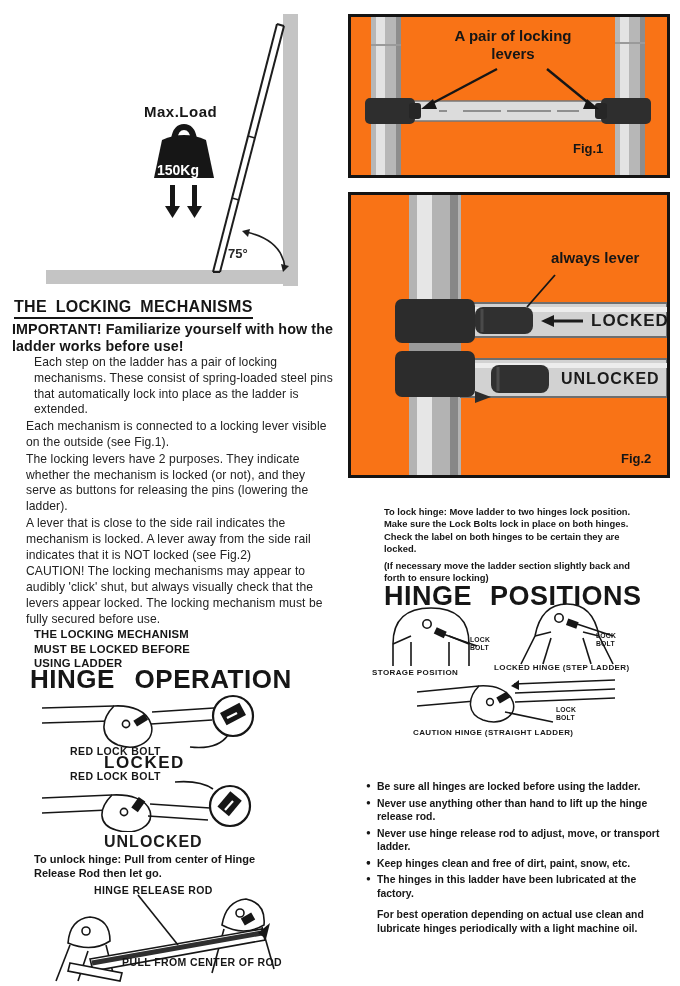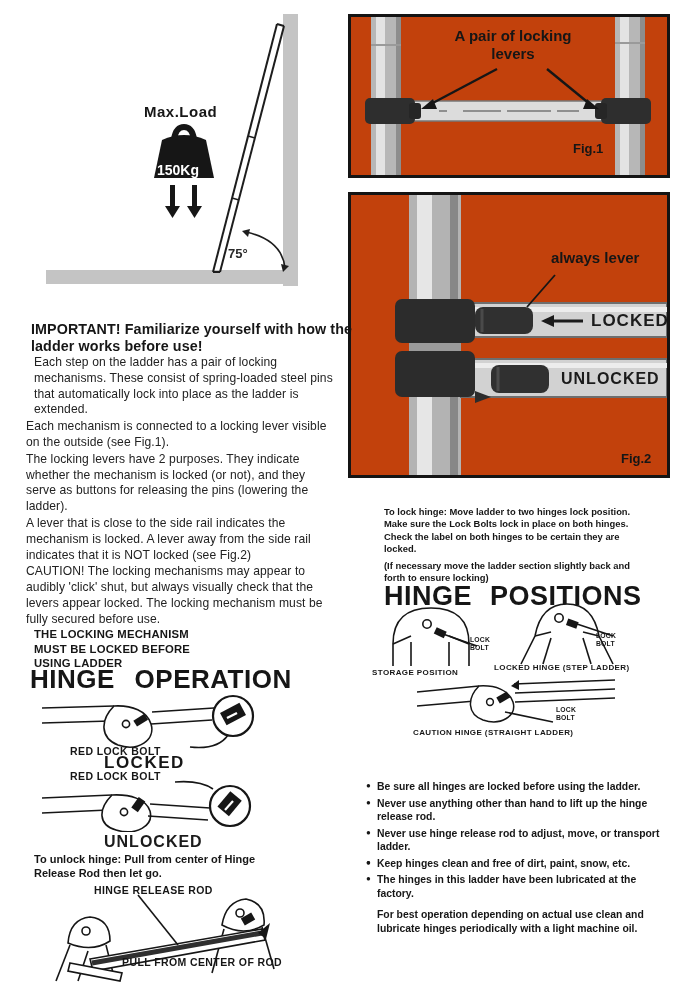--- a/index.html
+++ b/index.html
@@ -4,34 +4,34 @@
 <style>
   html,body{margin:0;padding:0;background:#e9e9e9;}
   .page{position:relative;width:680px;height:986px;background:#ffffff;
         font-family:"Liberation Sans",sans-serif;color:#161616;overflow:hidden;margin:0 auto;}
   .abs{position:absolute;}
   .lbl{position:absolute;color:#161616;}
   svg{display:block;}
   
   .sec-title{font-size:16px;font-weight:800;letter-spacing:.3px;word-spacing:4px;
              border-bottom:2px solid #161616;padding-bottom:1px;}
-  .important{font-size:14.3px;font-weight:800;line-height:1.16;letter-spacing:.1px;margin-left:19px;}
+  .important{font-size:14.3px;font-weight:800;line-height:1.16;letter-spacing:.1px;}
   .bodytext p{margin:0 0 1px 0;font-size:12.1px;line-height:15.8px;color:#222;
               letter-spacing:.1px;}
   .pre-title{font-size:11.3px;font-weight:800;line-height:1.3;letter-spacing:.2px;}
   .h-big{font-size:26px;font-weight:800;word-spacing:12px;letter-spacing:.5px;}
   .h-big2{font-size:27px;font-weight:700;word-spacing:10px;letter-spacing:.5px;}
   .small-bold{font-size:10.5px;font-weight:800;letter-spacing:.4px;}
   .state{font-size:17px;font-weight:800;letter-spacing:1.5px;}
   .note-bold{font-size:11px;font-weight:800;line-height:1.3;}
   .caption{font-size:8px;font-weight:800;letter-spacing:.4px;}
   .tiny{font-size:6.8px;font-weight:800;line-height:1.15;letter-spacing:.2px;}
   .fig-cap{font-size:13px;font-weight:800;}
   .callout{font-size:15px;font-weight:600;text-align:center;line-height:1.2;}
-  .figbox{position:absolute;background:#c2410c;border:3px solid #141414;}
+  .figbox{position:absolute;background:#f97316;border:3px solid #141414;}
   .rn-locked{font-size:17px;font-weight:800;letter-spacing:1px;color:#1b1b1b;}
   .rn-unlocked{font-size:16px;font-weight:800;letter-spacing:1px;color:#1b1b1b;}
   
   .warn{position:absolute;font-size:10.4px;font-weight:800;line-height:1.3;width:302px;}
   .warn ul{list-style:none;margin:0;padding:0;}
   .warn li{position:relative;padding-left:11px;margin-bottom:3px;}
   .warn li .dot{position:absolute;left:0;top:1px;font-size:8px;}
   .warn .wnote{padding-left:0;margin-top:8px;}
 </style>
 </head>
@@ -162,20 +162,21 @@
       </g>
 
       <line x1="204" y1="80" x2="176" y2="112" stroke="#161616" stroke-width="1.8"></line>
     </svg>
     <div class="lbl callout" style="left:200px;top:54px;width:112px;text-align:left;">always lever</div>
     <div class="lbl rn-locked" style="left:240px;top:116px;">LOCKED</div>
     <div class="lbl rn-unlocked" style="left:210px;top:175px;">UNLOCKED</div>
     <div class="lbl fig-cap" style="left:270px;top:256px;">Fig.2</div>
   </div>
 
+  <div class="lbl sec-title" style="left:14px;top:298px;">THE LOCKING MECHANISMS</div>
 
   <div class="lbl important" style="left:12px;top:321px;width:334px;">IMPORTANT! Familiarize yourself with how the ladder works before use!</div>
 
   <div class="abs bodytext" style="left:26px;top:355px;width:312px;">
     <p style="padding-left:8px;">Each step on the ladder has a pair of locking mechanisms. These consist of spring-loaded steel pins that automatically lock into place as the ladder is extended.</p>
     <p>Each mechanism is connected to a locking lever visible on the outside (see Fig.1).</p>
     <p>The locking levers have 2 purposes. They indicate whether the mechanism is locked (or not), and they serve as buttons for releasing the pins (lowering the ladder).</p>
     <p>A lever that is close to the side rail indicates the mechanism is locked. A lever away from the side rail indicates that it is NOT locked (see Fig.2)</p>
     <p>CAUTION! The locking mechanisms may appear to audibly 'click' shut, but always visually check that the levers appear locked. The locking mechanism must be fully secured before use.</p>
   </div>

